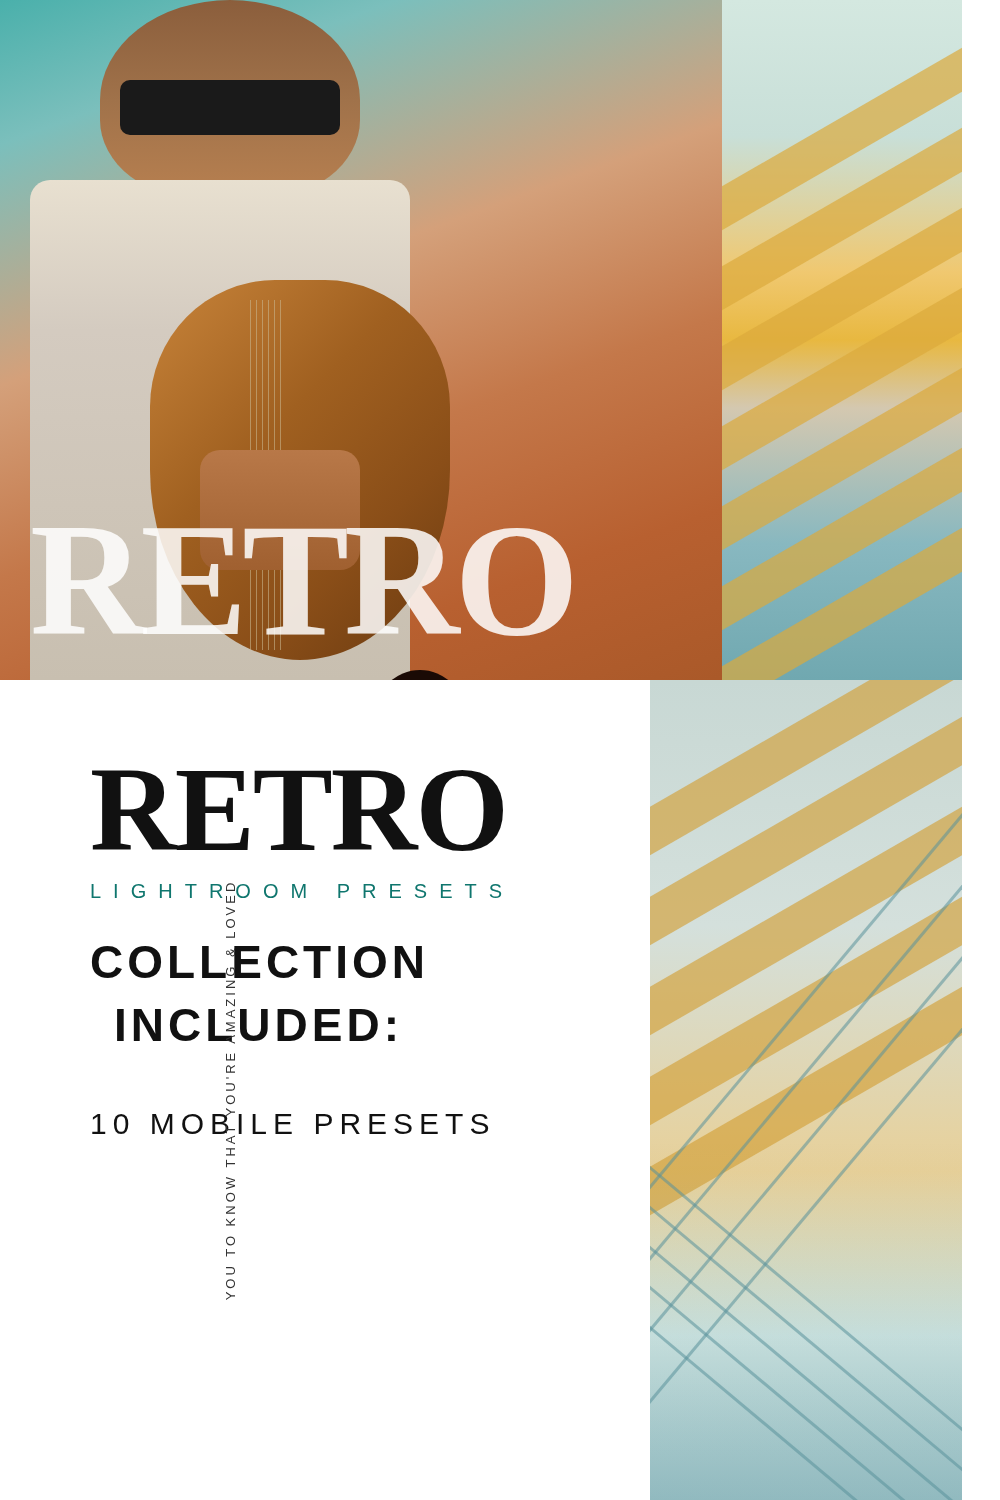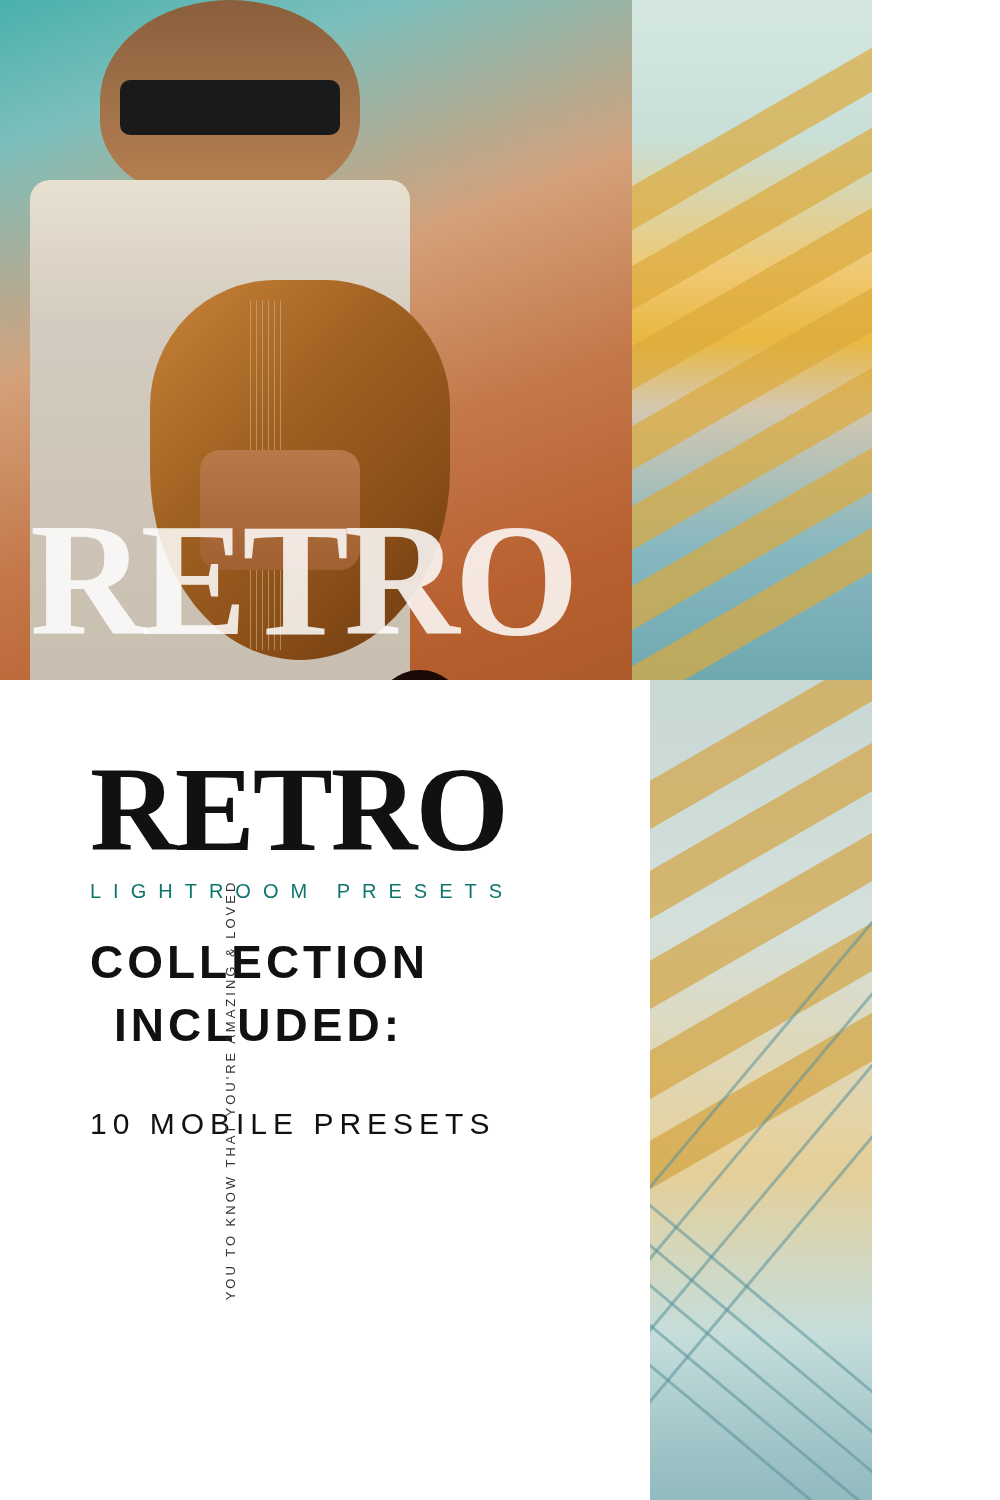--- a/index.html
+++ b/index.html
@@ -10,21 +10,21 @@
 
     body {
       width: 1000px;
       height: 1500px;
       overflow: hidden;
       font-family: 'Georgia', serif;
       background: #fff;
     }
 
     .page-wrapper {
-      width: 872px;
+      width: 962px;
       height: 1500px;
       position: relative;
       overflow: hidden;
     }
 
     
     .photo-section {
       width: 100%;
       height: 680px;
       position: relative;

